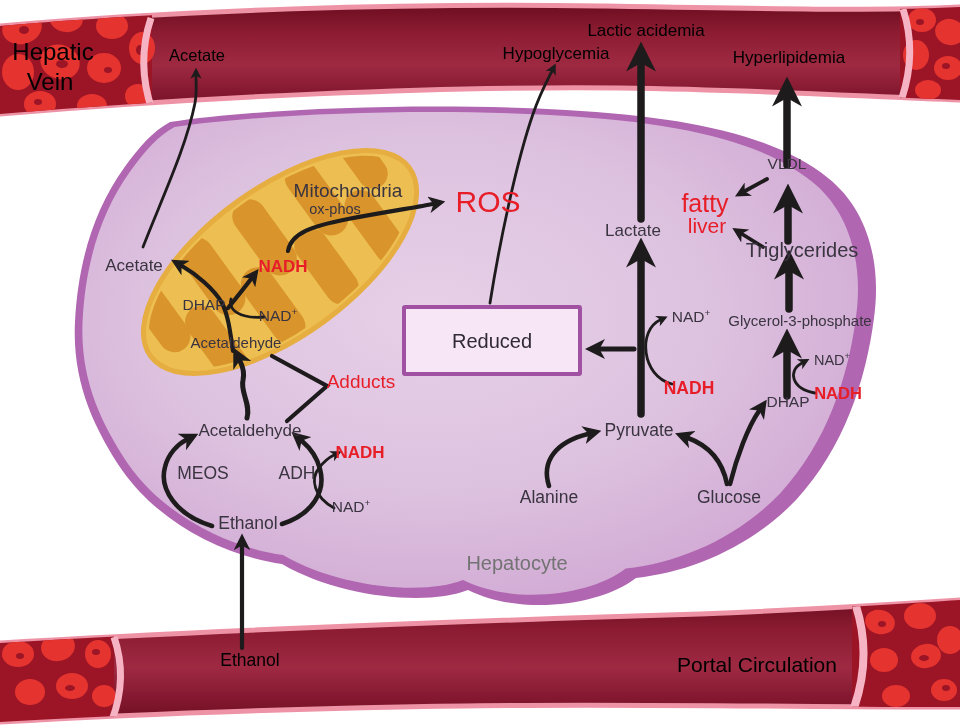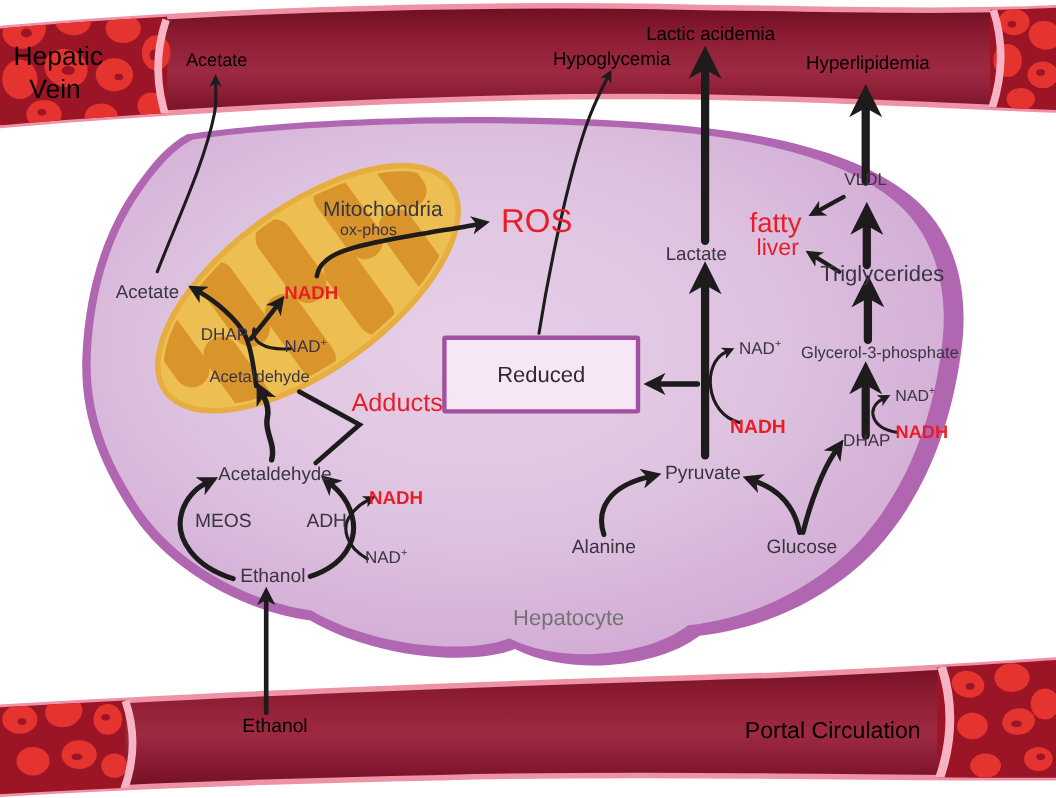--- a/index.html
+++ b/index.html
@@ -232,21 +232,21 @@
 <div class="lbl white" style="left:250px;top:660px;font-size:17.5px;">Ethanol</div>
 
 <div class="lbl" style="left:134px;top:266px;font-size:17px;">Acetate</div>
 <div class="lbl" style="left:348px;top:191px;font-size:19px;">Mitochondria</div>
 <div class="lbl" style="left:335px;top:210px;font-size:14.5px;">ox-phos</div>
 <div class="lbl red b" style="left:283px;top:267px;font-size:17px;">NADH</div>
 <div class="lbl red" style="left:488px;top:202px;font-size:30px;">ROS</div>
 <div class="lbl" style="left:204px;top:305px;font-size:15.5px;">DHAP</div>
 <div class="lbl" style="left:278px;top:316px;font-size:15.5px;"><span>NAD</span><sup>+</sup></div>
 <div class="lbl" style="left:236px;top:343px;font-size:15px;">Acetaldehyde</div>
-<div class="lbl red" style="left:361px;top:366px;font-size:23px;">Adducts</div>
+<div class="lbl red" style="left:361px;top:382px;font-size:19px;">Adducts</div>
 <div class="lbl" style="left:250px;top:431px;font-size:17px;">Acetaldehyde</div>
 <div class="lbl" style="left:203px;top:473px;font-size:17.5px;">MEOS</div>
 <div class="lbl" style="left:297px;top:473px;font-size:17.5px;">ADH</div>
 <div class="lbl red b" style="left:360px;top:453px;font-size:17px;">NADH</div>
 <div class="lbl" style="left:351px;top:507px;font-size:15.5px;"><span>NAD</span><sup>+</sup></div>
 <div class="lbl" style="left:248px;top:523px;font-size:17.5px;">Ethanol</div>
 
 <div class="lbl" style="left:633px;top:231px;font-size:17px;">Lactate</div>
 <div class="lbl" style="left:691px;top:317px;font-size:15.5px;"><span>NAD</span><sup>+</sup></div>
 <div class="lbl red b" style="left:689px;top:388px;font-size:17.5px;">NADH</div>

